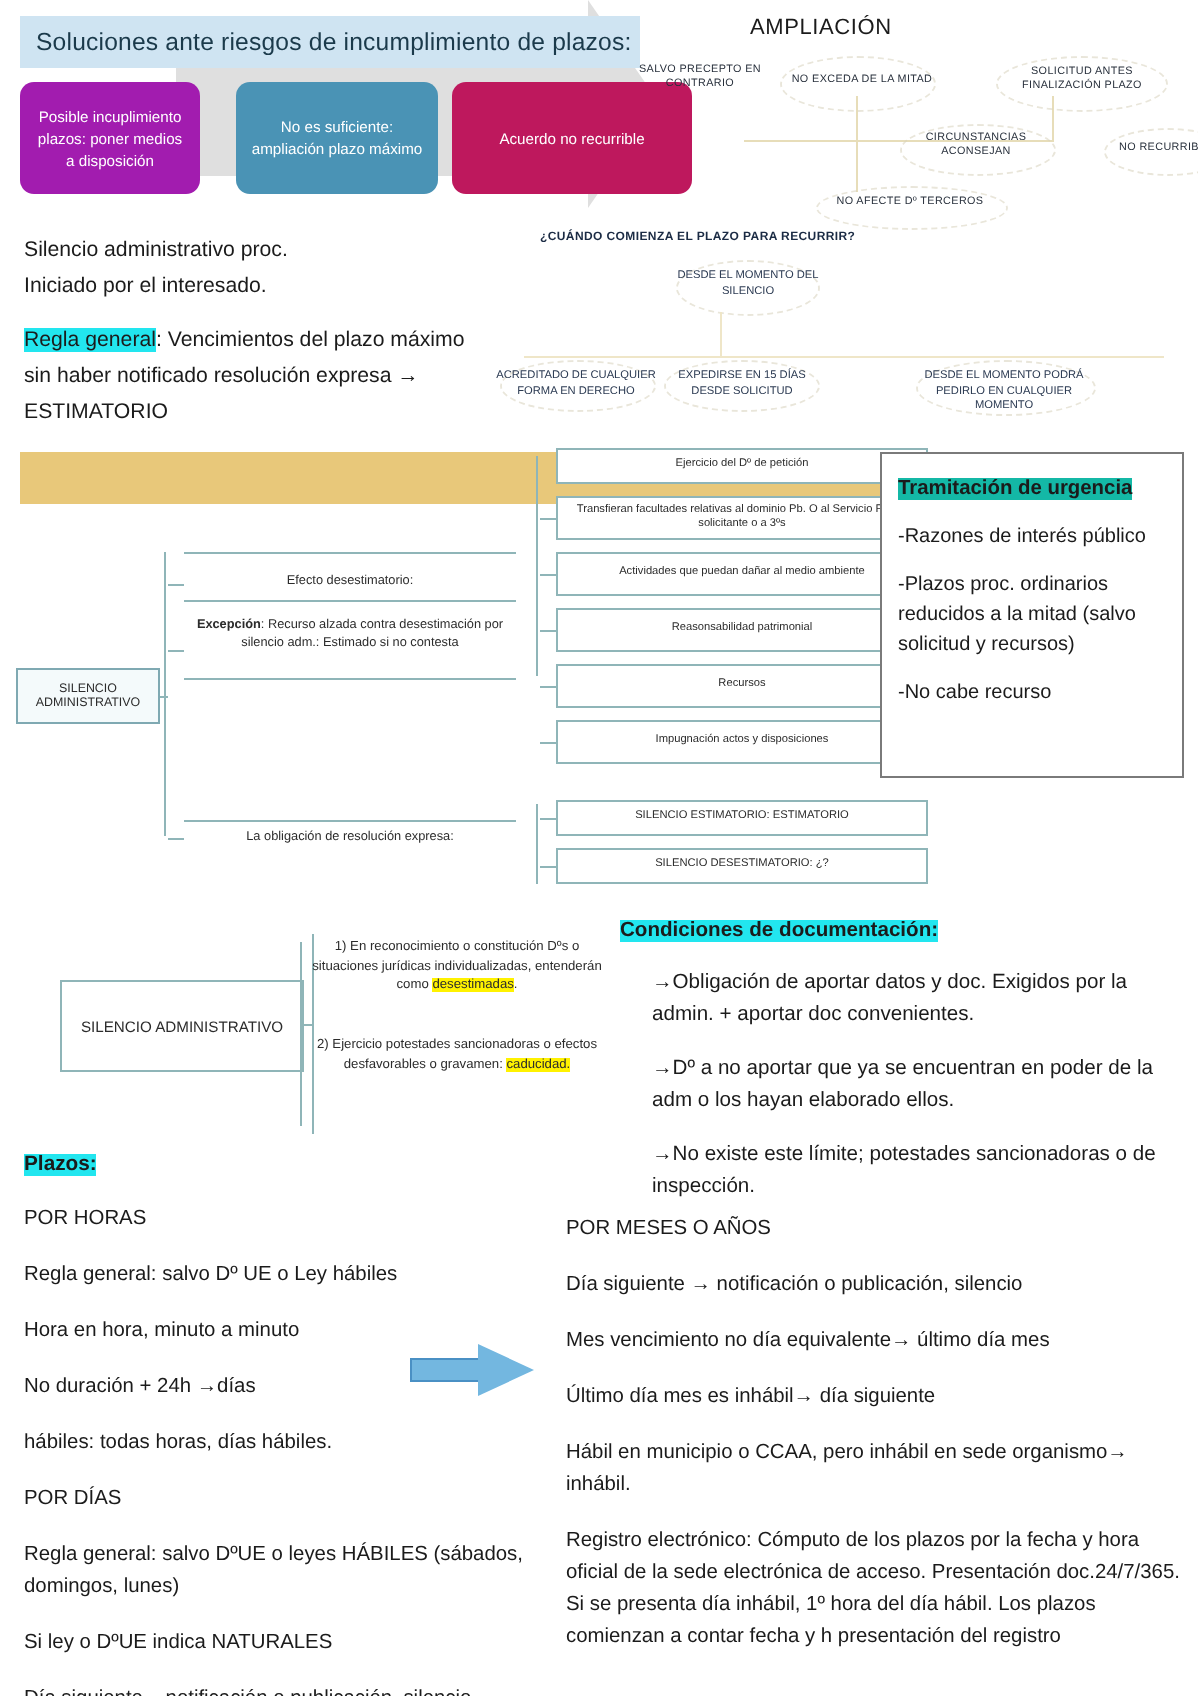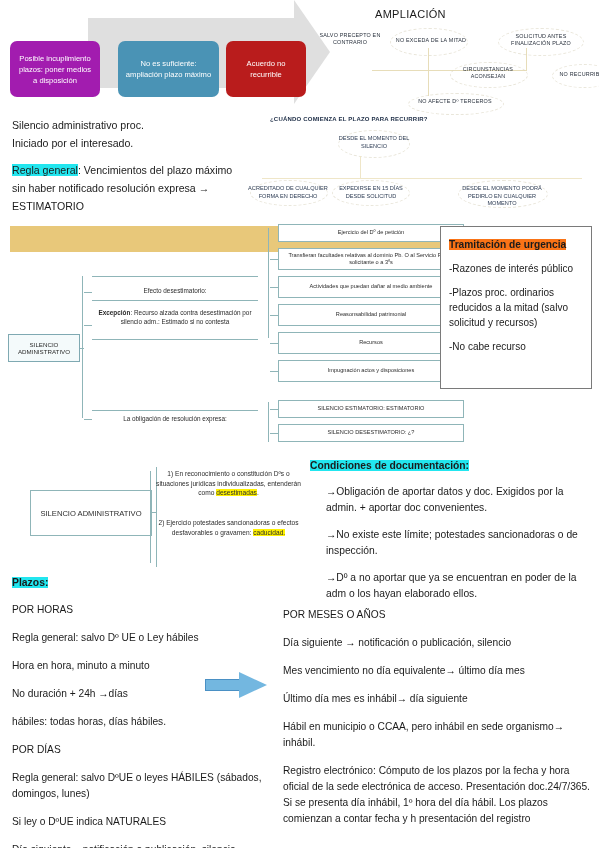--- a/index.html
+++ b/index.html
@@ -23,21 +23,21 @@
     background:#cfe4f2;display:flex;align-items:center;
   }
   .banner-title span{font-size:12.3px;color:#1b3a4b;padding-left:8px;letter-spacing:.1px;}
   .chip{
     position:absolute;top:41px;height:56px;border-radius:7px;
     display:flex;align-items:center;justify-content:center;text-align:center;
     color:#ffffff;font-size:7.6px;line-height:11px;padding:0 6px;box-sizing:border-box;
   }
   #chip-0{left:10px;width:90px;background:#a21caf;}
   #chip-1{left:118px;width:101px;background:#4a93b5;}
-  #chip-2{left:226px;width:80px;background:#b91c1c;}
+  #chip-2{left:226px;width:120px;background:#be185d;}
 
   
   #left-intro{left:12px;top:116px;width:235px;font-size:10.6px;line-height:18px;}
   #left-intro p{margin:0 0 9px 0;}
   .hl-cyan{background:#22e6ef;}
   .hl-yellow{background:#fff200;}
 
   
   #ampliacion-map{left:270px;top:0;width:329px;height:112px;}
   .map-title{position:absolute;left:105px;top:8px;font-size:11px;color:#1b1b1b;letter-spacing:.3px;}
@@ -66,21 +66,21 @@
   .tline{position:absolute;background:#8fb5b8;}
   .tmid{position:absolute;text-align:center;font-size:6.4px;line-height:9px;color:#2c2c2c;}
   .tmid b{font-weight:bold;}
   .thr{position:absolute;height:1px;background:#8fb5b8;}
 
   
   #urgencia-box{
     left:440px;top:226px;width:152px;height:163px;border:1px solid #7a7a7a;background:#fff;
     padding:7px 8px;box-sizing:border-box;
   }
-  #urgencia-box .u-title{font-size:10.2px;font-weight:bold;display:inline-block;background:#f97316;}
+  #urgencia-box .u-title{font-size:10.2px;font-weight:bold;display:inline-block;background:#14b8a6;}
   #urgencia-box p{margin:9px 0 0 0;font-size:10px;line-height:15px;}
 
   
   #silencio2{left:0;top:455px;width:300px;height:110px;}
   #silencio2 .sbox{
     position:absolute;left:30px;top:35px;width:120px;height:44px;border:1px solid #8fb5b8;
     display:flex;align-items:center;justify-content:center;text-align:center;
     font-size:7.6px;line-height:11px;color:#2c2c2c;background:#fff;
   }
   #silencio2 .snote{position:absolute;font-size:6.6px;line-height:9.5px;color:#2c2c2c;text-align:center;width:145px;}
@@ -104,20 +104,23 @@
   #blue-arrow{left:205px;top:672px;width:64px;height:26px;}
   #blue-arrow .shaft{position:absolute;left:0;top:7px;width:40px;height:12px;background:#73b7e0;border:1px solid #4a90c4;box-sizing:border-box;}
   #blue-arrow .head{position:absolute;left:34px;top:0;width:0;height:0;
       border-top:13px solid transparent;border-bottom:13px solid transparent;border-left:28px solid #73b7e0;}
 </style>
 </head>
 <body>
 
 <div class="abs" id="top-banner">
   <div class="banner-arrow"></div>
+  <div class="banner-title">
+    <span>Soluciones ante riesgos de incumplimiento de plazos:</span>
+  </div>
   <div class="chip" id="chip-0">Posible incuplimiento plazos: poner medios a disposición</div>
   <div class="chip" id="chip-1">No es suficiente: ampliación plazo máximo</div>
   <div class="chip" id="chip-2">Acuerdo no recurrible</div>
 </div>
 
 <div class="abs" id="left-intro">
   <p>Silencio administrativo proc.</p>
   <p style="margin-top:-9px;">Iniciado por el interesado.</p>
   <p>
     <span class="hl-cyan">Regla general</span><span>: Vencimientos del plazo máximo sin haber notificado resolución expresa → ESTIMATORIO</span>
@@ -265,22 +268,22 @@
     <span>1) En reconocimiento o constitución Dºs o situaciones jurídicas individualizadas, entenderán como </span><span class="hl-yellow">desestimadas</span><span>.</span>
   </div>
   <div class="snote" style="left:156px;top:63px;">
     <span>2) Ejercicio potestades sancionadoras o efectos desfavorables o gravamen: </span><span class="hl-yellow">caducidad.</span>
   </div>
 </div>
 
 <div class="abs" id="condiciones">
   <div class="c-title">Condiciones de documentación:</div>
   <p>→Obligación de aportar datos y doc. Exigidos por la admin. + aportar doc convenientes.</p>
+  <p>→Dº a no aportar que ya se encuentran en poder de la adm o los hayan elaborado ellos.</p>
   <p>→No existe este límite; potestades sancionadoras o de inspección.</p>
-  <p>→Dº a no aportar que ya se encuentran en poder de la adm o los hayan elaborado ellos.</p>
 </div>
 
 <div class="abs" id="plazos-left">
   <div class="p-title">Plazos:</div>
   <p>POR HORAS</p>
   <p>Regla general: salvo Dº UE o Ley hábiles</p>
   <p>Hora en hora, minuto a minuto</p>
   <p>No duración + 24h →días</p>
   <p>hábiles: todas horas, días hábiles.</p>
   <p>POR DÍAS</p>

